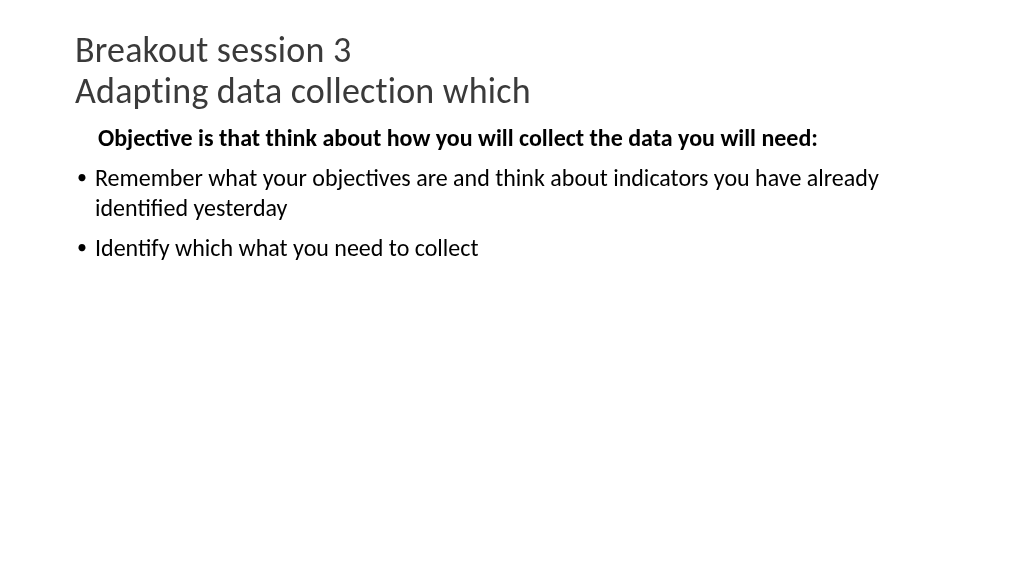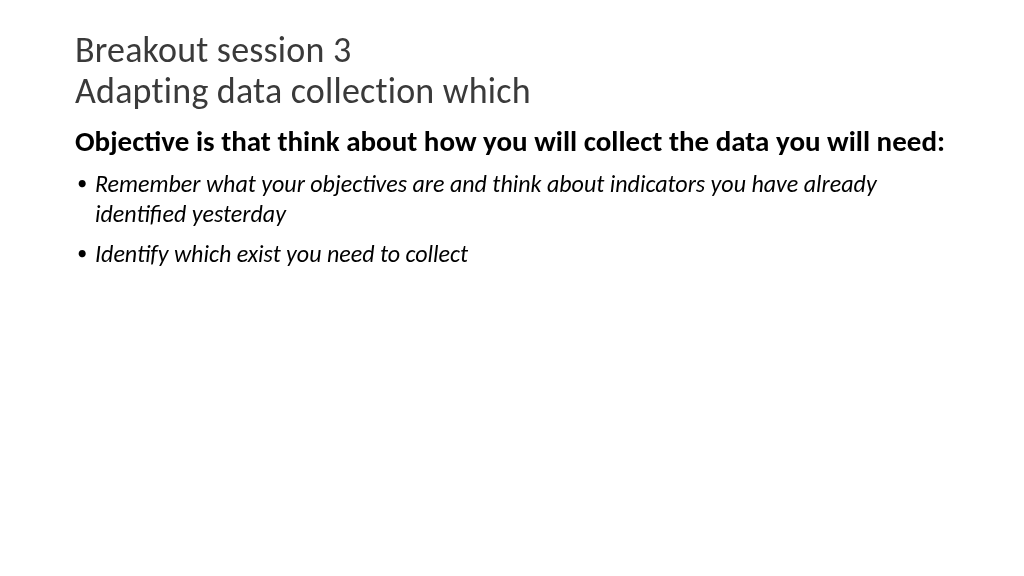--- a/index.html
+++ b/index.html
@@ -20,30 +20,30 @@
       margin-bottom: 10px;
     }
     .title-line {
       font-size: 36px;
       font-weight: 400;
       color: #3a3a3a;
       line-height: 1.15;
       letter-spacing: 0.2px;
     }
     .objective {
-      font-size: 29px;
+      font-size: 24px;
       font-weight: 700;
       color: #000000;
       line-height: 1.25;
       margin-bottom: 10px;
+      margin-left: 23px;
     }
     ul {
       list-style: none;
       padding-left: 0;
-      font-style: italic;
     }
     li {
       font-size: 24px;
       font-weight: 400;
       color: #000000;
       line-height: 1.25;
       padding-left: 20px;
       position: relative;
       margin-bottom: 10px;
     }
@@ -61,14 +61,14 @@
 
 <div class="title-block">
   <div class="title-line">Breakout session 3</div>
   <div class="title-line">Adapting data collection which</div>
 </div>
 
 <div class="objective">Objective is that think about how you will collect the data you will need:</div>
 
 <ul>
   <li>Remember what your objectives are and think about indicators you have already identified yesterday</li>
-  <li>Identify which exist you need to collect</li>
+  <li>Identify which what you need to collect</li>
 </ul>
 
 </body></html>

